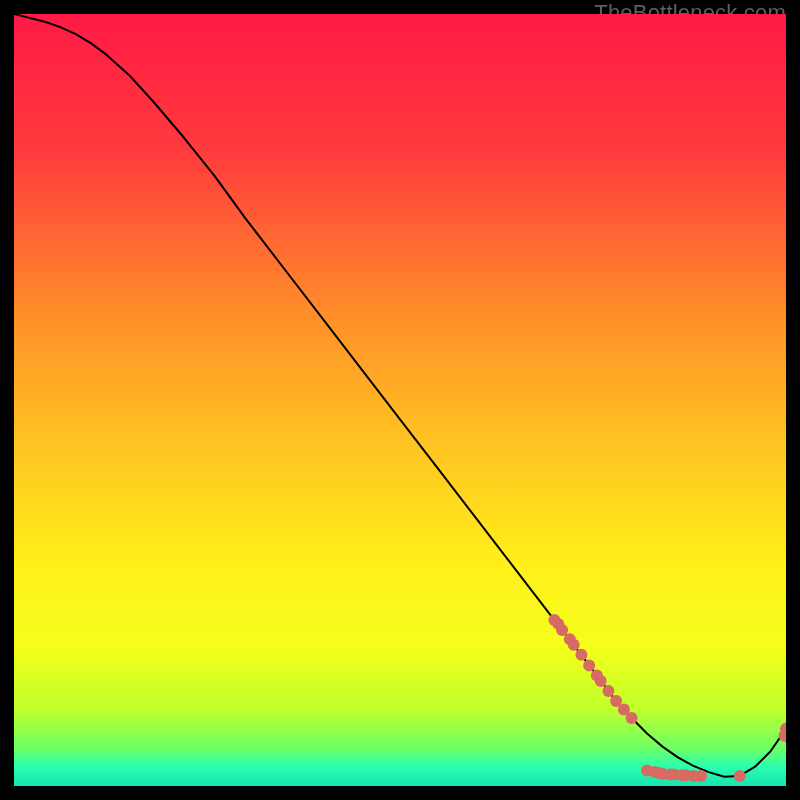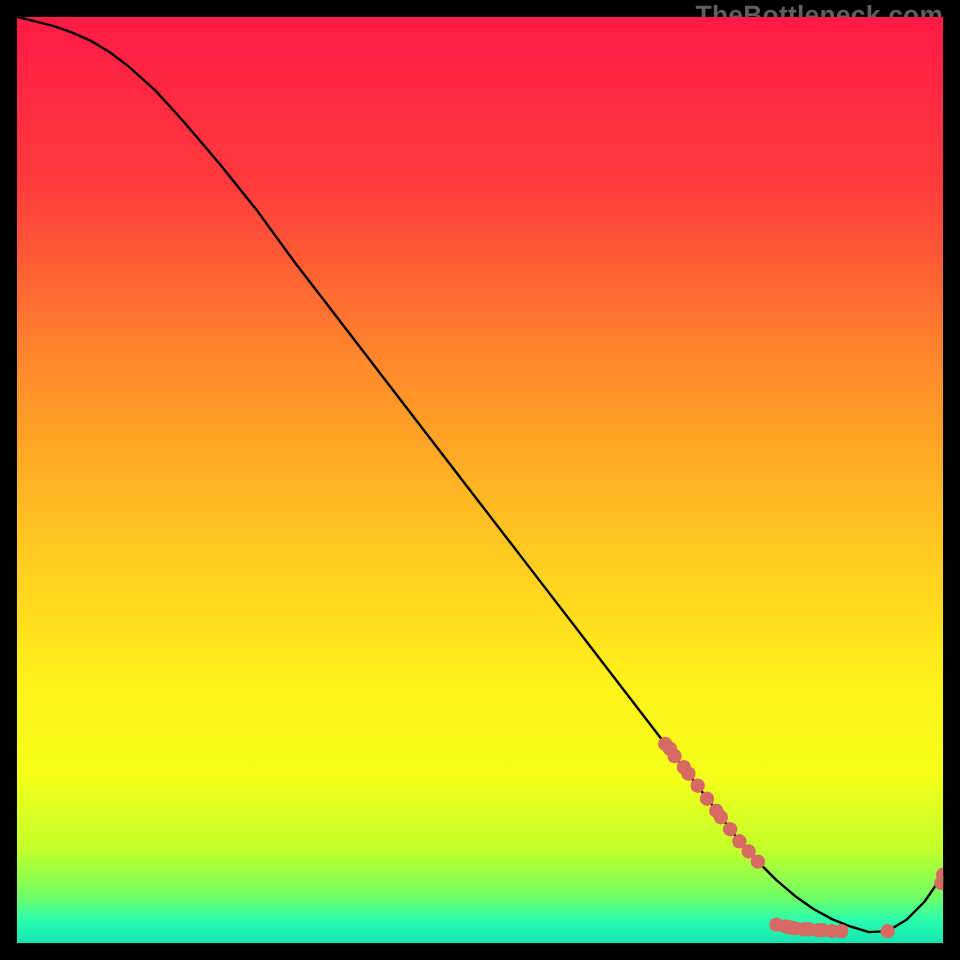--- a/index.html
+++ b/index.html
@@ -23,21 +23,21 @@
     top: 14px;
     width: 772px;
     height: 772px;
   }
   .watermark {
     position: absolute;
     top: 0px;
     right: 14px;
     color: #5f5f5f;
     font-size: 22px;
-    font-weight: 700;
+    font-weight: 400;
     letter-spacing: 0.2px;
     pointer-events: none;
     user-select: none;
     text-align: center;
   }
   svg { display: block; }
 </style>
 </head>
 <body>
 

